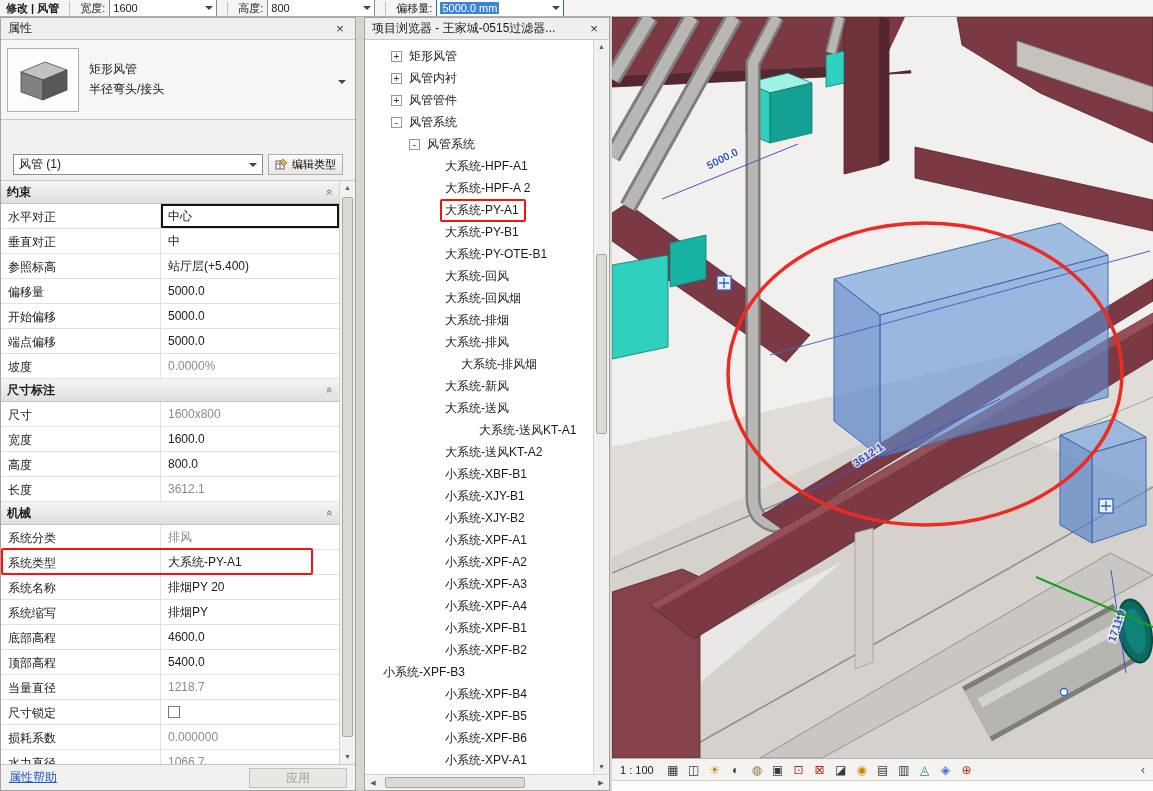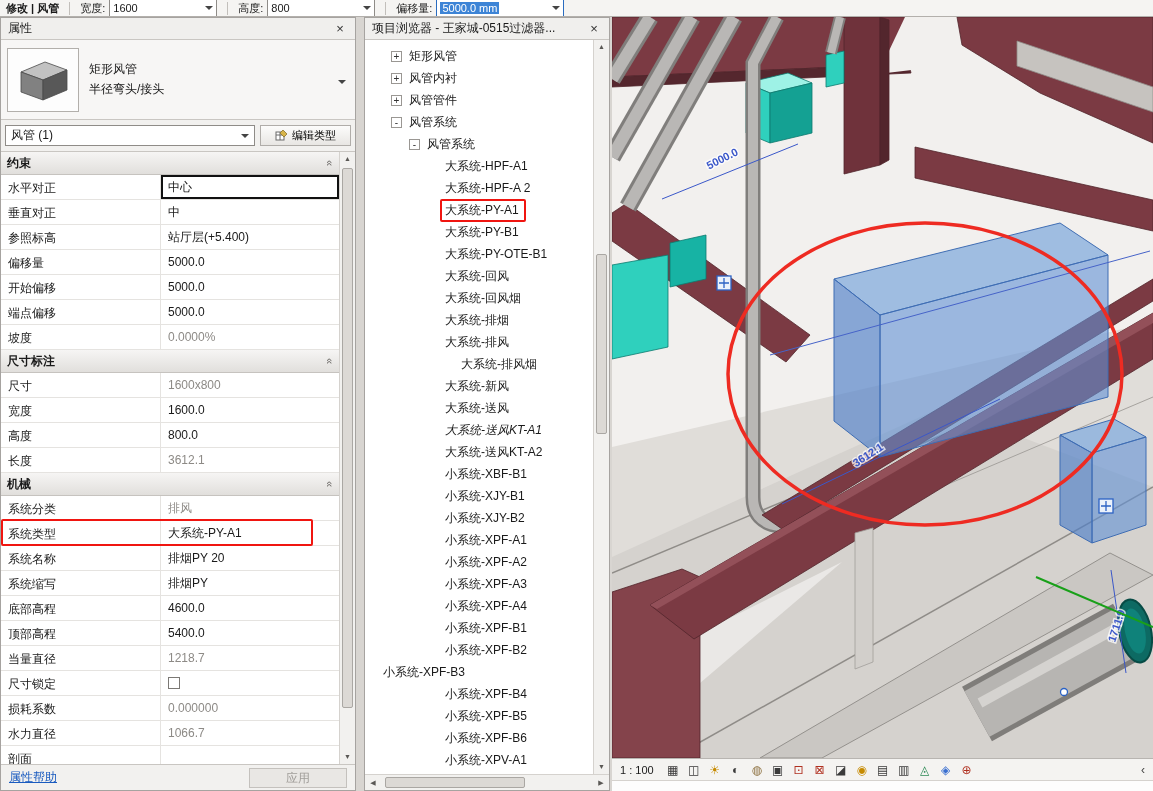--- a/index.html
+++ b/index.html
@@ -34,22 +34,22 @@
   
   .props { position:absolute; left:0; top:17px; width:356px; height:774px; background:#f2f1ef;
            border:1px solid #a6a3a0; display:flex; flex-direction:column; }
   .type-selector { height:80px; background:#f7f6f5; border-bottom:1px solid #c9c6c2; display:flex;
                    align-items:center; padding:5px 6px; gap:10px; position:relative; flex:none; }
   .type-thumb { width:72px; height:64px; background:#fdfdfd; border:1px solid #b2afab; display:flex;
                 align-items:center; justify-content:center; flex:none; }
   .type-text { display:flex; flex-direction:column; gap:3px; }
   .type-text .tname { }
   .type-caret { position:absolute; right:9px; top:36px; }
-  .selector-row { height:32px; display:flex; align-items:center; padding:0 4px; gap:5px;
-                  background:#f2f1ef; border-bottom:1px solid #c9c6c2; flex:none; }
+  .selector-row { height:32px; display:flex; align-items:center; padding:0 12px; gap:5px;
+                  background:#f2f1ef; border-bottom:1px solid #c9c6c2; flex:none;margin-top:29px; }
   .combobox { width:250px; height:21px; background:#fff; border:1px solid #8f8c88; display:flex;
               align-items:center; padding:0 5px; gap:4px; }
   .edit-type-btn { flex:1; height:21px; border:1px solid #b0ada9; background:linear-gradient(#fcfcfb,#e8e6e3);
                    display:flex; align-items:center; justify-content:center; gap:4px; font-size:11px;
                    font-family:inherit; }
   .grid-wrap { flex:1; display:flex; background:#fff; overflow:hidden; }
   .grid { flex:1; overflow:hidden; }
   .section-header { height:23px; background:linear-gradient(#f6f5f4,#e1dfdc); border-bottom:1px solid #c6c3bf;
                     display:flex; align-items:center; padding:0 6px; font-weight:bold; }
   .chev { margin-left:auto; transform:rotate(90deg); color:#6a6764; font-size:11px; font-weight:normal; }
@@ -355,21 +355,21 @@
             <span class="tree-label">大系统-排风烟</span>
           </div>
           <div class="tree-item" style="padding-left: 62px;">
             <span class="expander-space"></span>
             <span class="tree-label">大系统-新风</span>
           </div>
           <div class="tree-item" style="padding-left: 62px;">
             <span class="expander-space"></span>
             <span class="tree-label">大系统-送风</span>
           </div>
-          <div class="tree-item" style="padding-left: 62px; font-style: italic;">
+          <div class="tree-item" style="padding-left: 96px;">
             <span class="expander-space"></span>
             <span class="tree-label">大系统-送风KT-A1</span>
           </div>
           <div class="tree-item" style="padding-left: 62px;">
             <span class="expander-space"></span>
             <span class="tree-label">大系统-送风KT-A2</span>
           </div>
           <div class="tree-item" style="padding-left: 62px;">
             <span class="expander-space"></span>
             <span class="tree-label">小系统-XBF-B1</span>

